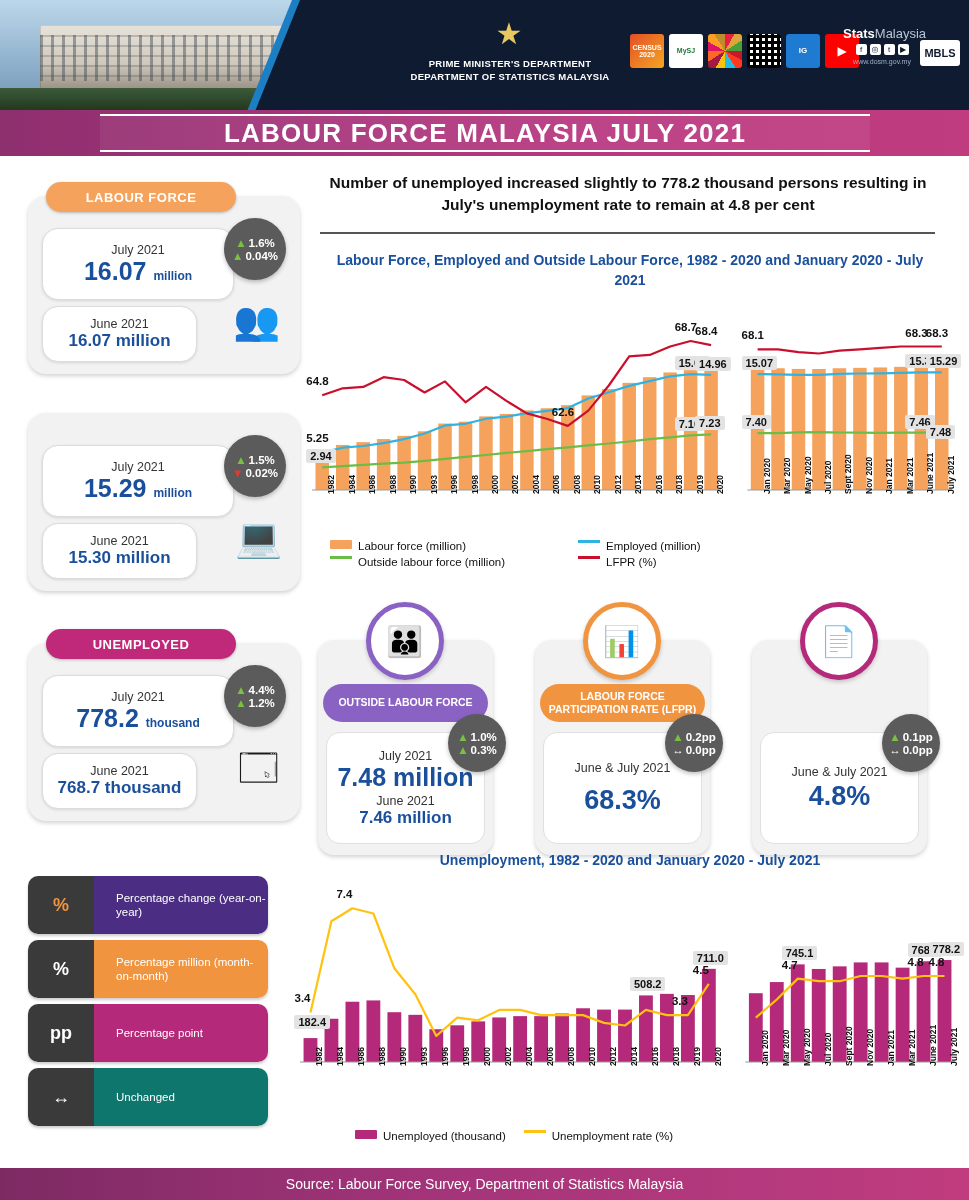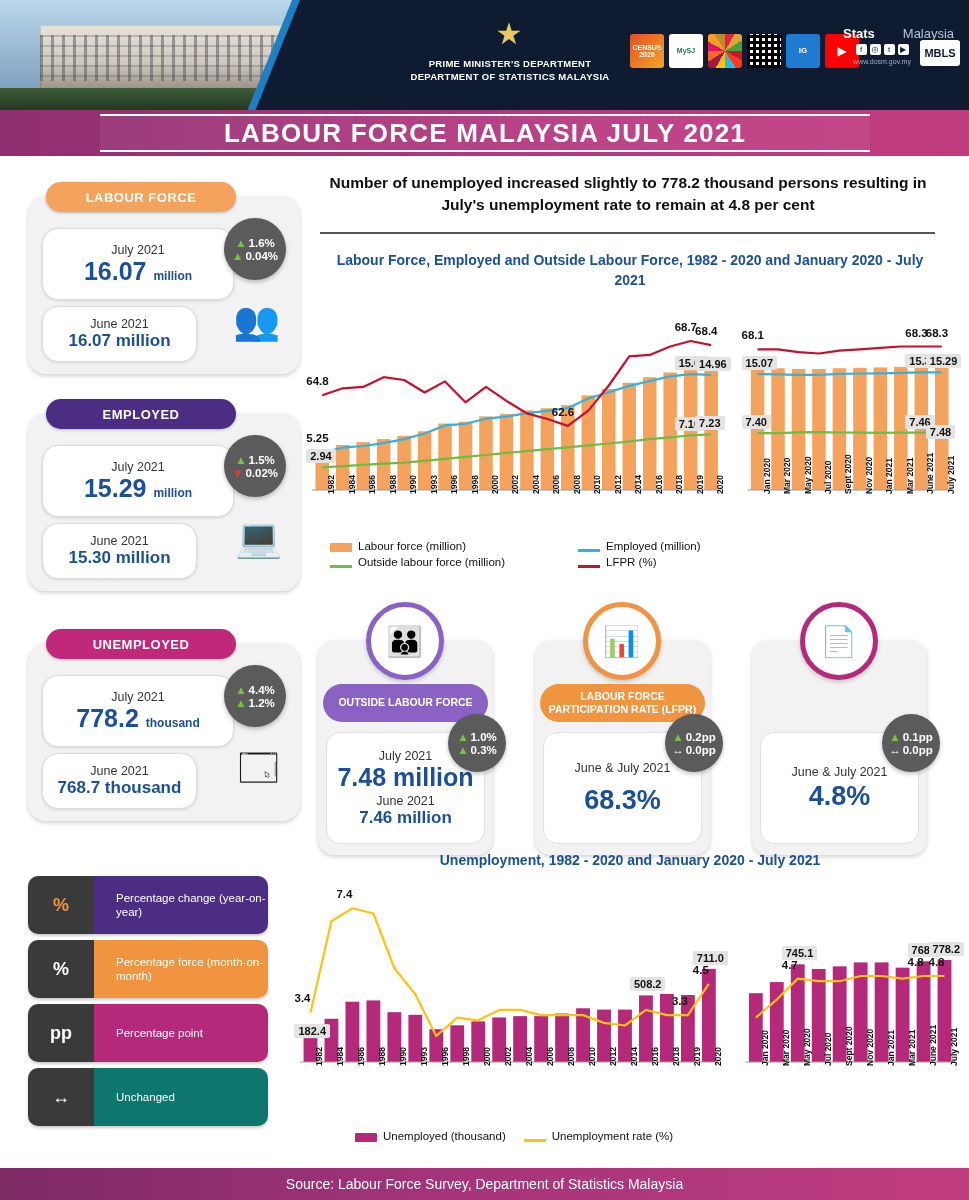--- a/index.html
+++ b/index.html
@@ -69,21 +69,21 @@
   .badge-qr{
     background:
       repeating-linear-gradient(90deg,#000 0 3px,#fff 3px 6px),
       repeating-linear-gradient(0deg,#000 0 3px,#fff 3px 6px);
     background-blend-mode: multiply;
   }
   .badge-soc{ background:#1f7ad1; color:#fff; font-weight:bold;text-align:right;}
   .badge-yt{ background:#ff0000; color:#fff; font-size:12px;}
   .hdr-stats { position:absolute; left: 843px; top: 26px; width: 78px; text-align:center;}
   .hdr-stats .s1{ color:#fff; font-size: 13px; font-weight: bold;}
-  .hdr-stats .s1 span{ color:#b9c4d4; font-weight: normal; margin-left: 28px;}
+  .hdr-stats .s1 span{ color:#b9c4d4; font-weight: normal;}
   .hdr-soc{ display:flex; gap:3px; justify-content:center; margin-top:3px;}
   .hdr-soc i{ width:11px;height:11px;border-radius:2px;background:#fff;display:inline-block;
     font-style:normal;font-size:8px;color:#0f1b30;text-align:center;line-height:11px;}
   .hdr-url{ color:#9fb0c5; font-size:7px; margin-top:3px;}
   .hdr-mbls{
     position:absolute; left: 920px; top: 40px; width: 40px; height: 26px;
     background:#fff; border-radius:3px; color:#0f1b30; font-size:11px; font-weight:bold;
     display:flex; align-items:center; justify-content:center;
   }
 
@@ -161,21 +161,21 @@
     transform: rotate(-90deg); transform-origin: left top; white-space: nowrap;
   }
   .vallabel{
     position:absolute; background:#e3e3e3; color:#111; font-size:11px; font-weight:bold;
     padding:1px 4px; border-radius:2px; white-space:nowrap;
   }
   .plainlabel{
     position:absolute; color:#111; font-size:11.5px; font-weight:bold; white-space:nowrap;
   }
   .legend{ position:absolute; display:flex; flex-wrap:wrap; font-size:11.5px; color:#111; }
-  .legend .it{ display:flex; align-items:flex-end; gap:6px; margin-right:18px; margin-bottom:4px; }
+  .legend .it{ display:flex; align-items:flex-start; gap:6px; margin-right:18px; margin-bottom:4px; }
   .sw{ width:22px; height:9px; border-radius:1px; display:inline-block; }
   .swl{ width:22px; height:3px; display:inline-block; }
 
   
   .rcard{
     position:absolute; width: 175px; height: 215px; background:#f2f2f2;
     border-radius: 16px; box-shadow:0 2px 4px rgba(0,0,0,.18);
   }
   .rcard .ribbon{
     position:absolute; left: 5px; top: 44px; width: 165px; min-height: 38px;
@@ -275,21 +275,20 @@
       </div>
     <div class="r">
         <span class="up">▲</span>
         <span>0.04%</span>
       </div>
   </div>
   <div class="glyph" style="left:205px; top:106px;">👥</div>
 </div>
 
 <div class="card" style="left:28px; top:413px; width:272px; height:178px;">
-  <div class="pill purple">EMPLOYED</div>
   <div class="wbox" style="left:14px; top:32px; width:192px; height:72px;">
     <div class="lbl">July 2021</div>
     <div class="val"><span>15.29</span> <small>million</small></div>
   </div>
   <div class="wbox small" style="left:14px; top:110px; width:155px; height:56px;">
     <div class="lbl">June 2021</div>
     <div class="val">15.30 million</div>
   </div>
   <div class="circ" style="left:196px; top:22px;">
     <div class="r">
@@ -500,21 +499,21 @@
 
 <div class="keyrow" style="left:28px; top:876px;">
   <div class="lft" style="background:#3a3a3a;color:#f0943f">%</div>
   <div class="rgt" style="background:#4b2e83">
     <span style="position:relative;z-index:2">Percentage change (year-on-year)</span>
   </div>
 </div>
 <div class="keyrow" style="left:28px; top:940px;">
   <div class="lft" style="background:#3a3a3a;color:#ffffff">%</div>
   <div class="rgt" style="background:#f0943f">
-    <span style="position:relative;z-index:2">Percentage force (month-on-month)</span>
+    <span style="position:relative;z-index:2">Percentage million (month-on-month)</span>
   </div>
 </div>
 <div class="keyrow" style="left:28px; top:1004px;">
   <div class="lft" style="background:#3a3a3a;color:#ffffff">pp</div>
   <div class="rgt" style="background:#b5297a">
     <span style="position:relative;z-index:2">Percentage point</span>
   </div>
 </div>
 <div class="keyrow" style="left:28px; top:1068px;">
   <div class="lft" style="background:#3a3a3a;color:#ffffff">↔</div>
@@ -575,21 +574,21 @@
     <div class="xlab" style="left: 224.15px; top: 194px;">2004</div>
     <div class="xlab" style="left: 245.117px; top: 194px;">2006</div>
     <div class="xlab" style="left: 266.083px; top: 194px;">2008</div>
     <div class="xlab" style="left: 287.05px; top: 194px;">2010</div>
     <div class="xlab" style="left: 308.017px; top: 194px;">2012</div>
     <div class="xlab" style="left: 328.983px; top: 194px;">2014</div>
     <div class="xlab" style="left: 349.95px; top: 194px;">2016</div>
     <div class="xlab" style="left: 370.917px; top: 194px;">2018</div>
     <div class="xlab" style="left: 391.883px; top: 194px;">2019</div>
     <div class="xlab" style="left: 412.85px; top: 194px;">2020</div>
-    <div class="vallabel" style="left: -5.51667px; top: 152px; text-align: right;">182.4</div>
+    <div class="vallabel" style="left: -5.51667px; top: 143px; text-align: right;">182.4</div>
     <div class="vallabel" style="left: 329.95px; top: 105.408px;">508.2</div>
     <div class="vallabel" style="left: 392.85px; top: 78.8345px;">711.0</div>
     <div class="plainlabel" style="left: -5.51667px; top: 120.493px;">3.4</div>
     <div class="plainlabel" style="left: 36.4167px; top: 16.2676px;">7.4</div>
     <div class="plainlabel" style="left: 371.883px; top: 123.099px;">3.3</div>
     <div class="plainlabel" style="left: 392.85px; top: 91.831px;">4.5</div>
     <div class="xlab" style="left: 459.817px; top: 194px;">Jan 2020</div>
     <div class="xlab" style="left: 480.783px; top: 194px;">Mar 2020</div>
     <div class="xlab" style="left: 501.75px; top: 194px;">May 2020</div>
     <div class="xlab" style="left: 522.717px; top: 194px;">Jul 2020</div>

